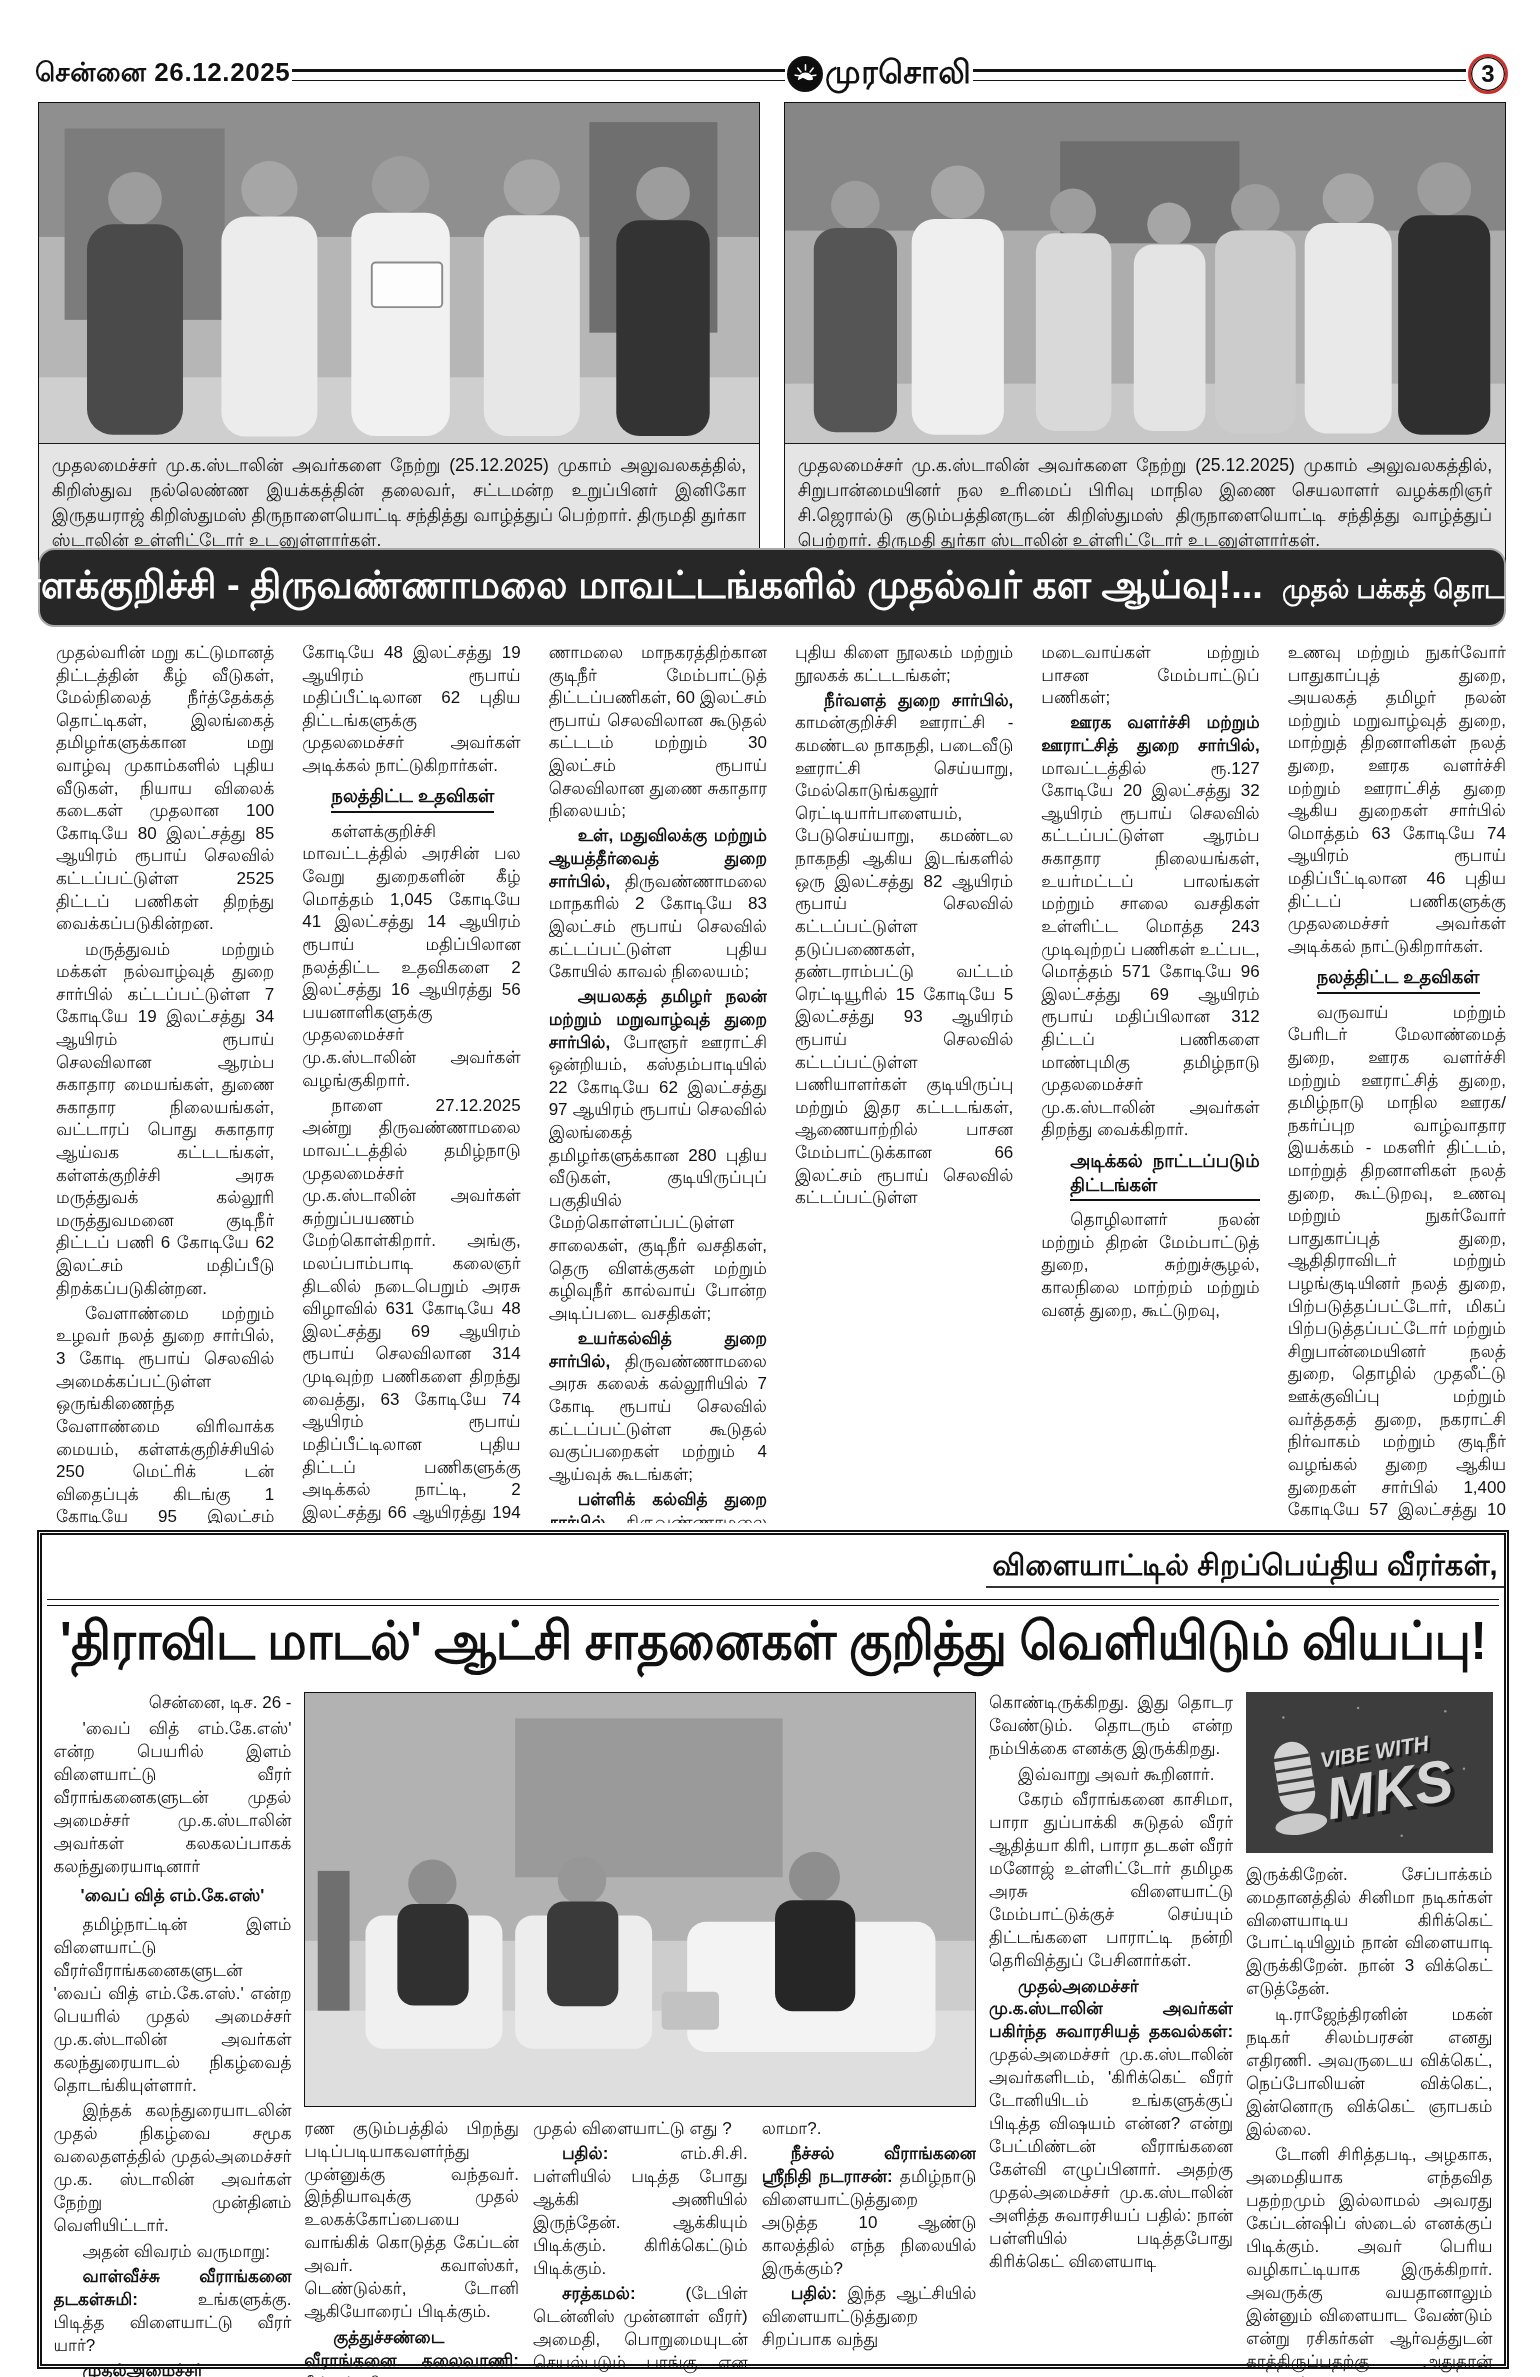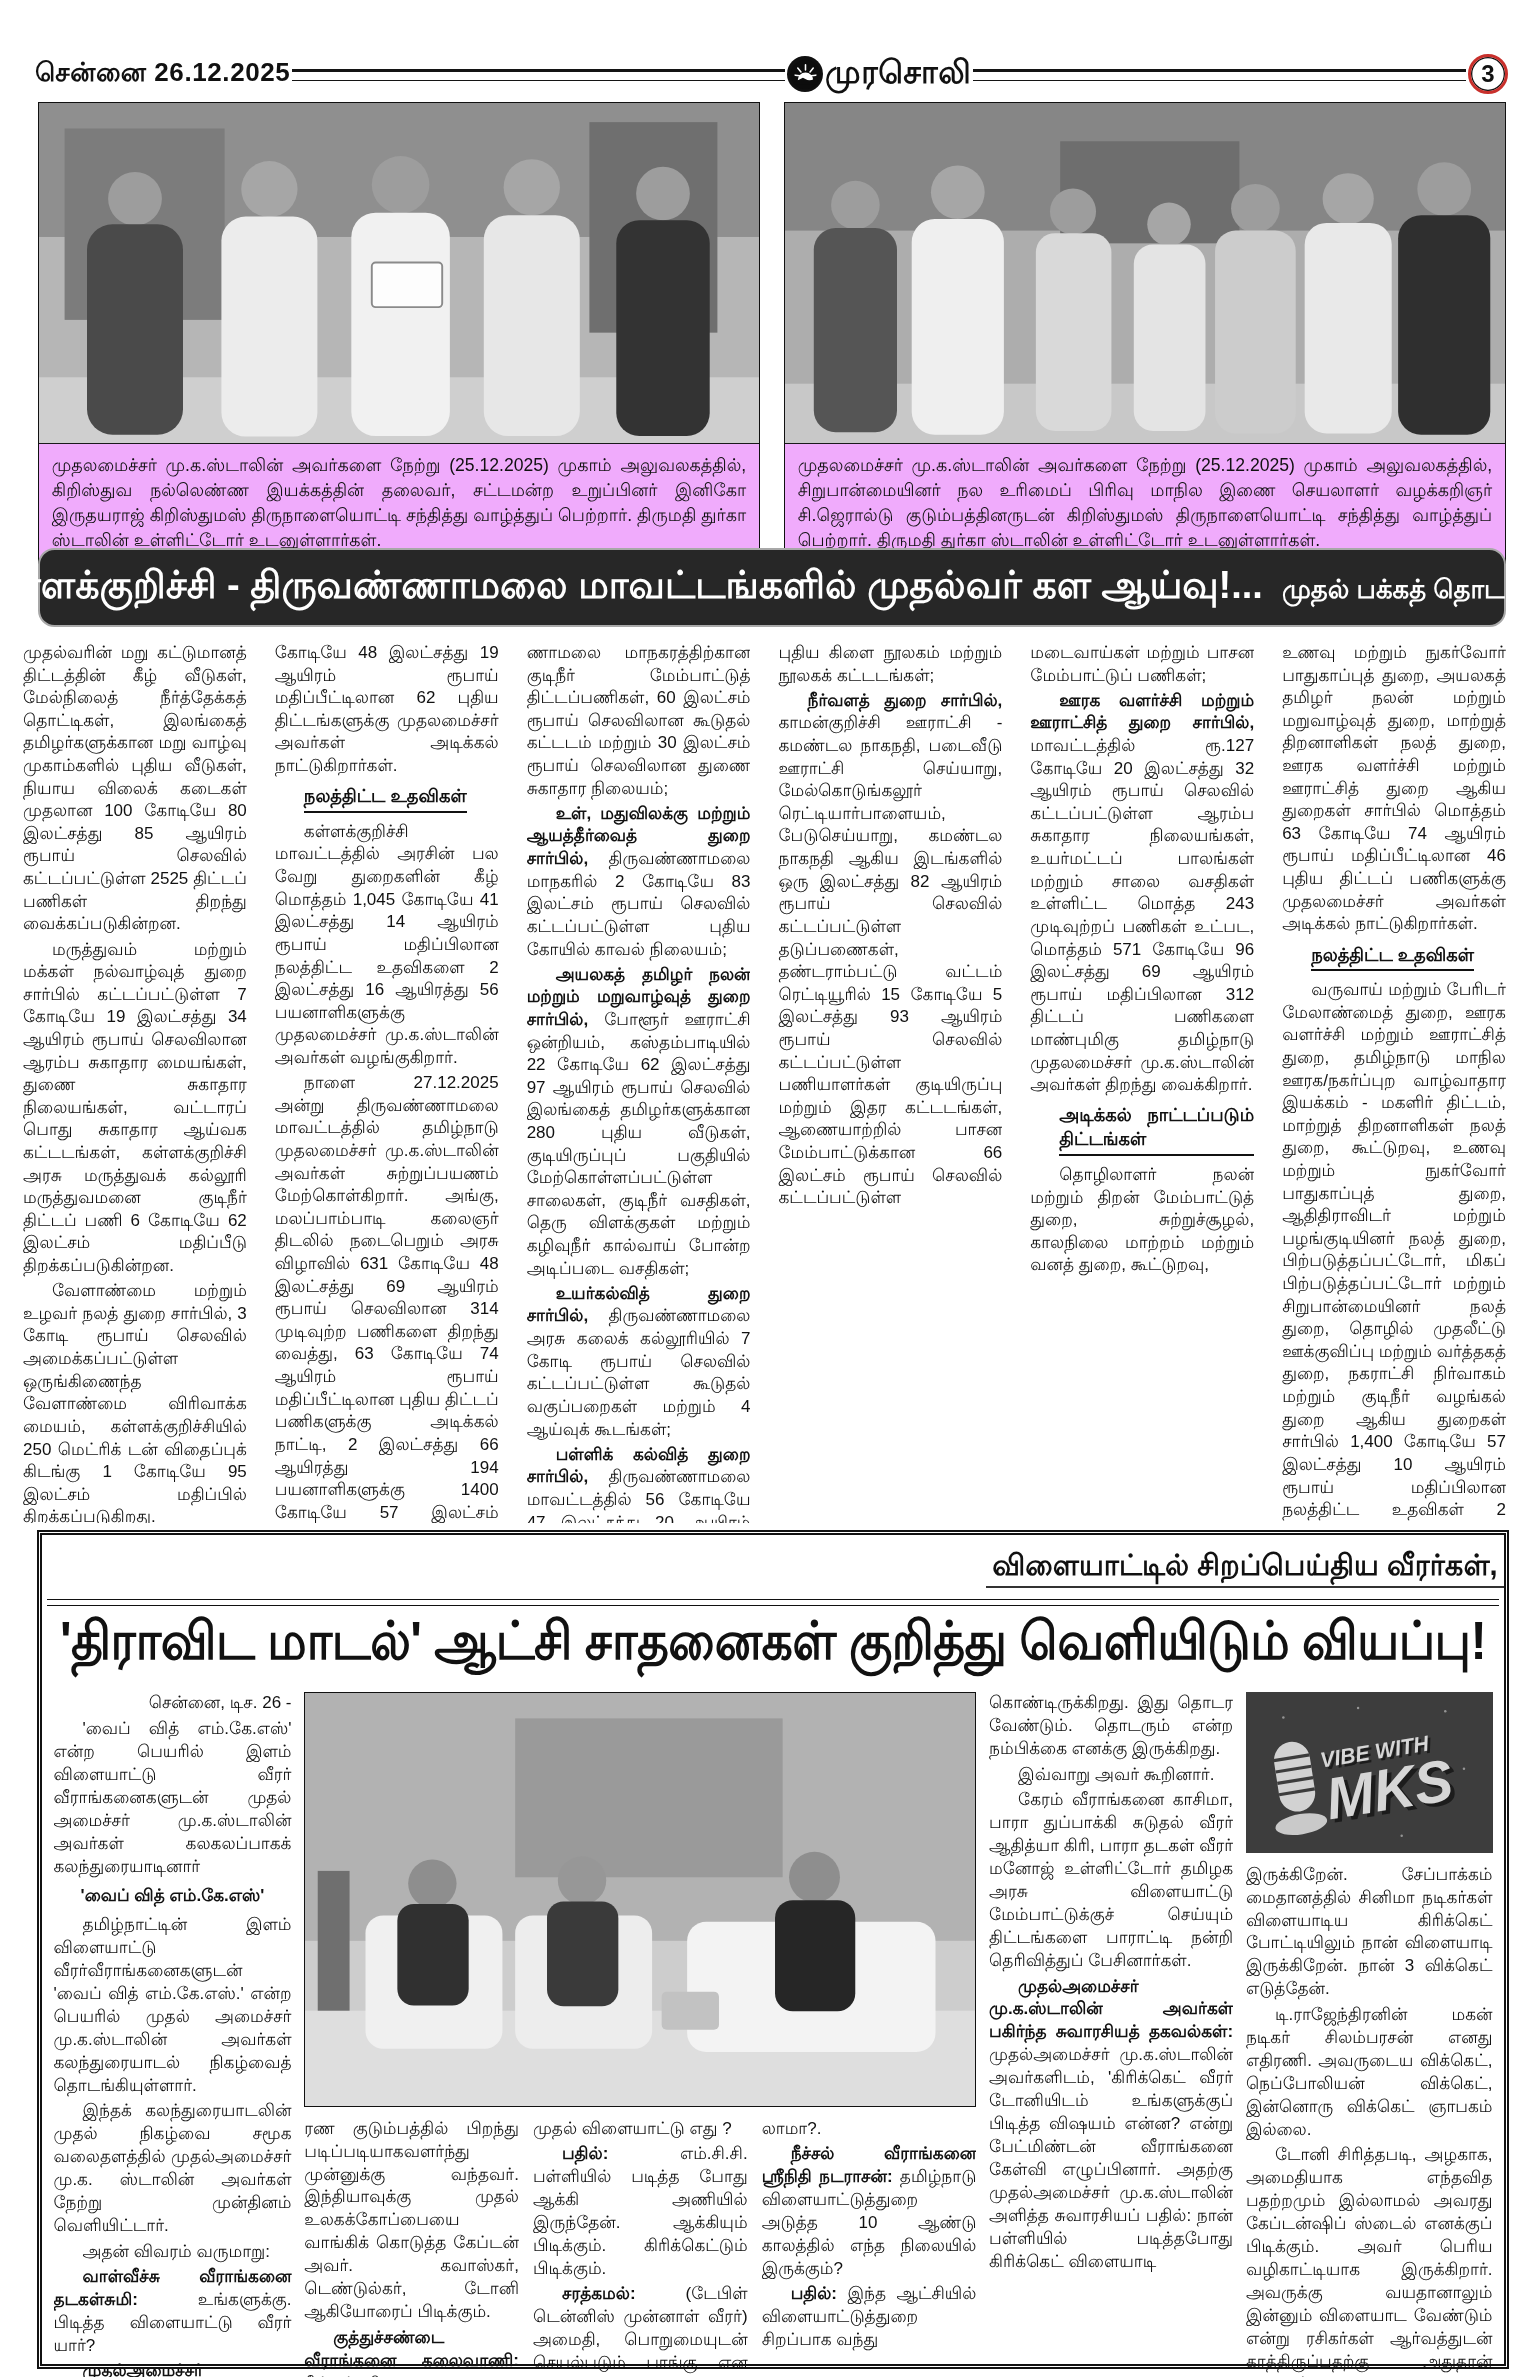--- a/index.html
+++ b/index.html
@@ -13,34 +13,34 @@
   .m-rule{flex:1;height:8.3px;border-top:3.8px solid #141414;border-bottom:1.9px solid #141414;margin-top:2.6px;}
   .m-logo{width:36px;height:36px;border-radius:50%;background:#101010;flex:0 0 auto;
           display:flex;align-items:center;justify-content:center;}
   .m-paper{font-size:32px;font-weight:bold;white-space:nowrap;letter-spacing:0.6px;}
   .m-page{width:34px;height:34px;border-radius:50%;border:3.8px solid #c9302c;background:#fff;
           display:flex;align-items:center;justify-content:center;font-size:24px;font-weight:bold;
           box-shadow:inset 0 0 0 1.3px #111;flex:0 0 auto;}
 
   
   .photos{position:absolute;top:102px;left:38px;right:35px;display:flex;gap:24px;}
-  .photo-fig{flex:1;border:1.9px solid #111;background:#f0abfc;}
+  .photo-fig{flex:1;border:1.9px solid #111;background:#e5e5e5;}
   .photo-area{height:340px;position:relative;overflow:hidden;background:#b9b9b9;border-bottom:1.3px solid #1a1a1a;}
   .photo-area svg{display:block;width:100%;height:100%;}
   .caption{padding:9px 12.8px 10.2px;font-size:17.6px;line-height:1.42;text-align:justify;}
 
   
   .flash{position:absolute;top:548px;left:38px;right:35px;height:79px;background:#272727;
          border:2.6px solid #a8a8a8;border-radius:16.6px;box-sizing:border-box;
          display:flex;align-items:center;justify-content:center;gap:19px;}
   .flash-main{color:#fff;font-size:38px;font-weight:bold;white-space:nowrap;}
   .flash-cont{color:#fff;font-size:26px;font-weight:bold;white-space:nowrap;padding-top:6.4px;}
 
   
-  .article{position:absolute;top:642px;left:23px;right:35px;height:881px;
+  .article{position:absolute;top:642px;left:56px;right:35px;height:881px;
            display:flex;gap:28px;overflow:hidden;}
   .col{flex:1;overflow:hidden;font-size:17px;line-height:1.33;text-align:justify;}
   .para{margin:0 0 2.6px;text-indent:29px;}
   .para.cont{text-indent:0;}
   .para.tr{text-align:right;text-indent:0;}
   .para b{font-weight:bold;}
   .subhead{font-weight:bold;font-size:18px;margin:7.7px 0 7.7px 29px;display:table;
            border-bottom:2.6px solid #111;padding-bottom:1.9px;}
   .colhead{font-weight:bold;text-align:center;margin:6.4px 0;}
 

